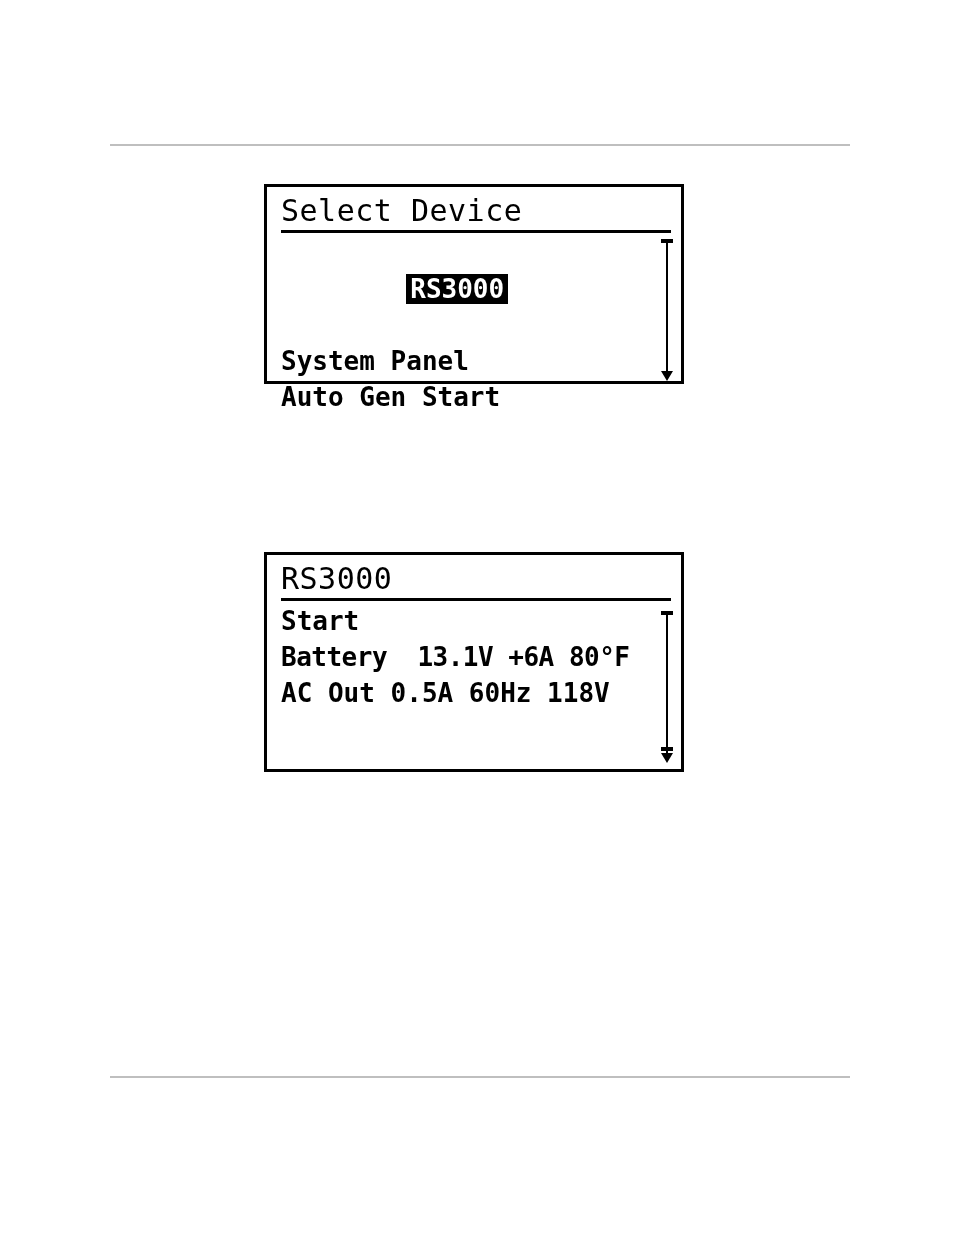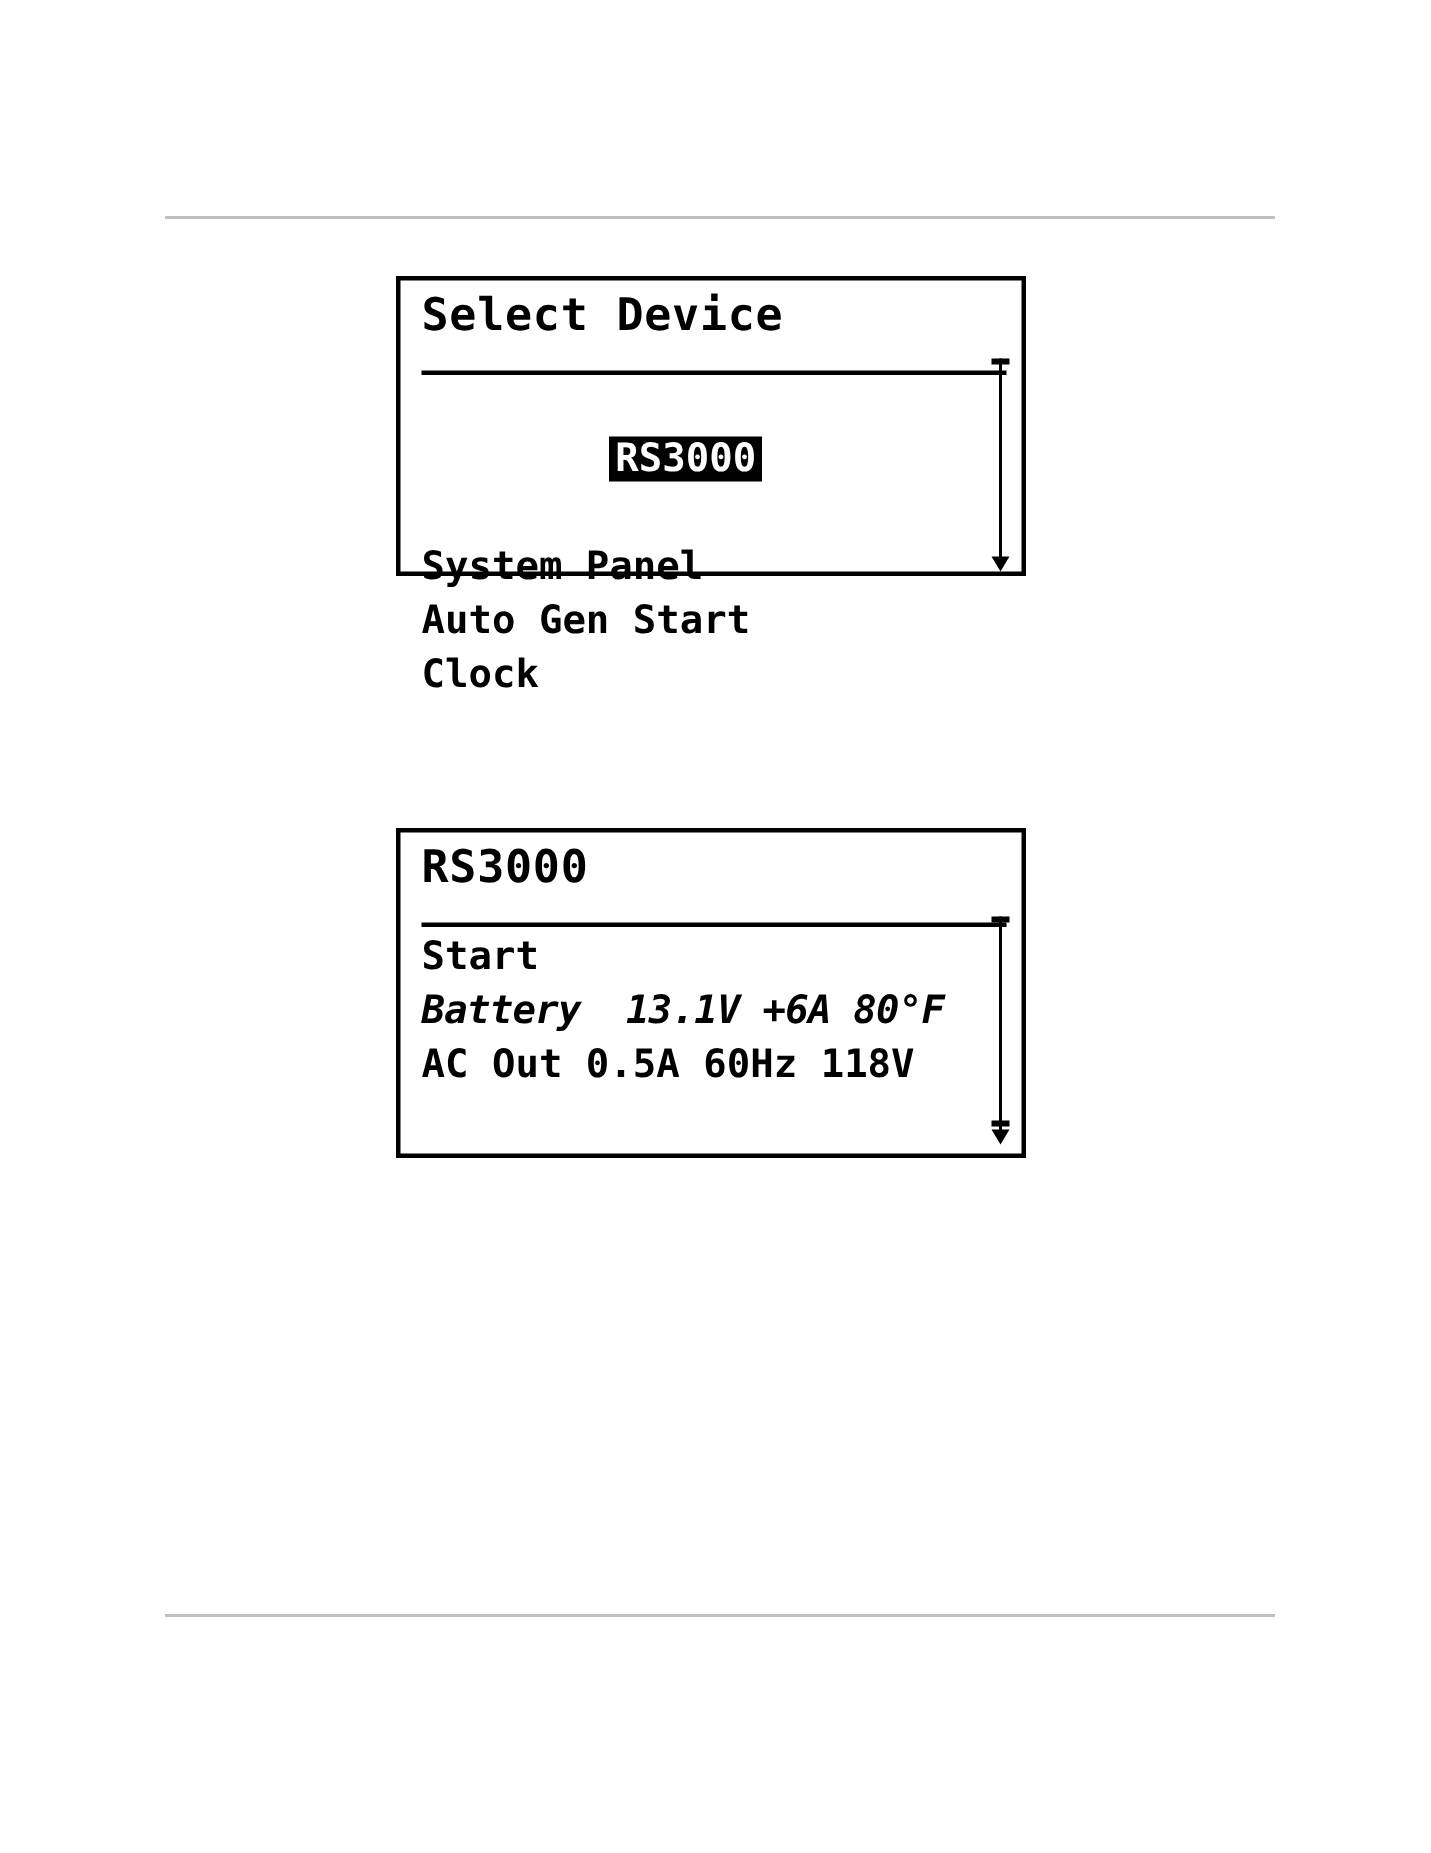--- a/index.html
+++ b/index.html
@@ -44,24 +44,24 @@
   .lcd.second { top: 552px; height: 220px; }
 
   .lcd-inner {
     position: relative;
     width: 100%;
     height: 100%;
   }
 
   .title {
     font-size: 30px;
-    font-weight: 700;
+    font-weight: 400;
     letter-spacing: 0.5px;
     border-bottom: 3px solid var(--ink);
-    padding-bottom: 19px;
+    padding-bottom: 2px;
     margin-bottom: 2px;
     white-space: pre;
   }
 
   .line {
     font-size: 26px;
     font-weight: 700;
     line-height: 36px;
     white-space: pre;
   }
@@ -113,36 +113,35 @@
 
   <div class="lcd first">
     <div class="lcd-inner">
       <div class="title">Select Device</div>
 
       <div class="line">
         <span class="inv">RS3000</span>
       </div>
       <div class="line">System Panel</div>
       <div class="line">Auto Gen Start</div>
-      <div class="line">Clock</div>
 
       <div class="sb" style="top:38px;height:150px;">
         <div class="track"></div>
         <div class="tick" style="top:8px;"></div>
         <div class="arrow down"></div>
       </div>
     </div>
   </div>
 
   <div class="lcd second">
     <div class="lcd-inner">
       <div class="title">RS3000</div>
 
       <div class="line">Start</div>
-      <div class="line" style="letter-spacing:-0.5px;font-style:italic;">Battery  13.1V +6A 80°F</div>
+      <div class="line" style="letter-spacing:-0.5px;">Battery  13.1V +6A 80°F</div>
       <div class="line">AC Out 0.5A 60Hz 118V</div>
 
       <div class="sb" style="top:42px;height:160px;">
         <div class="track"></div>
         <div class="tick" style="top:8px;"></div>
         <div class="tick" style="bottom:12px;"></div>
         <div class="arrow down"></div>
       </div>
     </div>
   </div>

